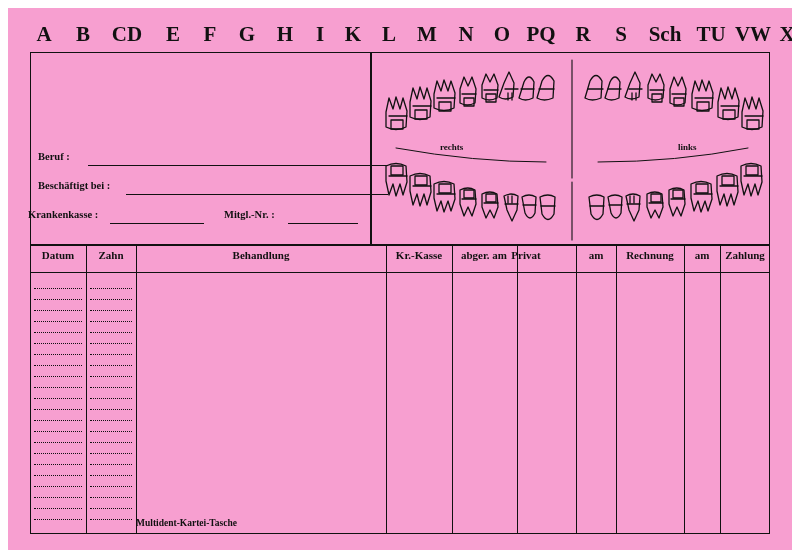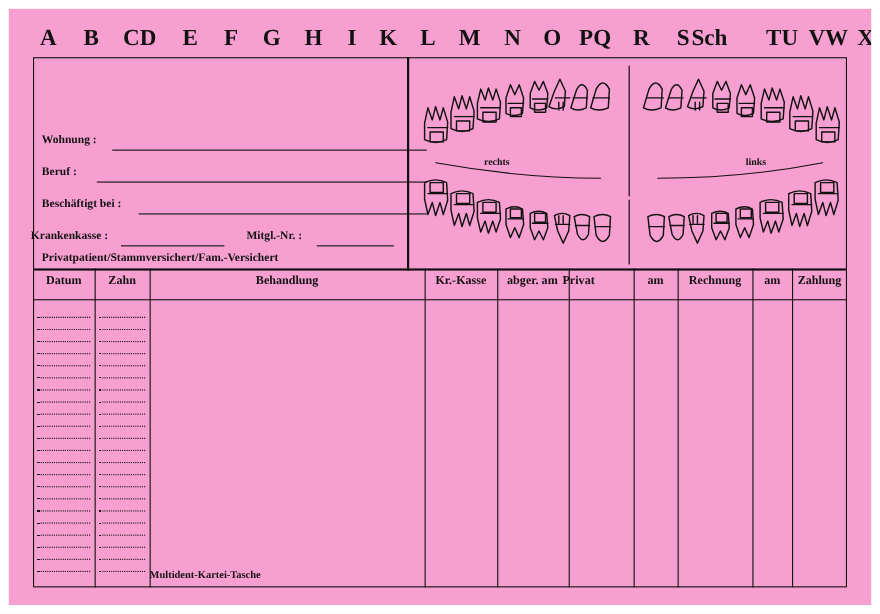--- a/index.html
+++ b/index.html
@@ -168,37 +168,33 @@
     <span class="alpha-letter" style="left:253px;">H</span>
     <span class="alpha-letter" style="left:288px;">I</span>
     <span class="alpha-letter" style="left:321px;">K</span>
     <span class="alpha-letter" style="left:357px;">L</span>
     <span class="alpha-letter" style="left:395px;">M</span>
     <span class="alpha-letter" style="left:434px;">N</span>
     <span class="alpha-letter" style="left:470px;">O</span>
     <span class="alpha-letter" style="left:509px;">PQ</span>
     <span class="alpha-letter" style="left:551px;">R</span>
     <span class="alpha-letter" style="left:589px;">S</span>
-    <span class="alpha-letter" style="left:613px;text-align:center;">Sch</span>
+    <span class="alpha-letter" style="left:633px;text-align:center;">Sch</span>
     <span class="alpha-letter" style="left:679px;">TU</span>
     <span class="alpha-letter" style="left:721px;">VW</span>
     <span class="alpha-letter" style="left:762px;">XZ</span>
   </div>
 
   <div id="frame"></div>
   <div id="vsplit"></div>
   <div id="hsplit"></div>
 
 
 
 
-  <div class="field" style="left:30px; top:114px; width:320px;">
-    <span class="field-label">Wohnung :</span>
-    <div class="rule" style="left:64px; top:14px; width:286px;"></div>
-  </div>
 
   <div class="field" style="left:30px; top:143px; width:320px;">
     <span class="field-label">Beruf :</span>
     <div class="rule" style="left:50px; top:14px; width:300px;"></div>
   </div>
 
   <div class="field" style="left:30px; top:172px; width:320px;">
     <span class="field-label">Beschäftigt bei :</span>
     <div class="rule" style="left:88px; top:14px; width:262px;"></div>
   </div>
@@ -206,21 +202,20 @@
   <div class="field" style="left:20px; top:201px; width:176px;">
     <span class="field-label">Krankenkasse :</span>
     <div class="rule" style="left:82px; top:14px; width:94px;"></div>
   </div>
 
   <div class="field" style="left:216px; top:201px; width:134px;">
     <span class="field-label">Mitgl.-Nr. :</span>
     <div class="rule" style="left:64px; top:14px; width:70px;"></div>
   </div>
 
-  <div class="field-label" style="position:absolute; left:30px; top:221px;">Privatpatient/Stammversichert/Fam.-Versichert</div>
 
   <div id="tooth-chart">
     <svg width="388" height="190" viewBox="0 0 388 190" xmlns="http://www.w3.org/2000/svg">
       <g fill="none" stroke="#111111" stroke-width="1.3" stroke-linejoin="round" stroke-linecap="round">
 
         <g>
 
           <path d="M8,58 l3,-14 l4,11 l3,-12 l4,12 l3,-11 l4,13 l-1,16 q-10,5 -20,0 z"></path>
           <path d="M11,62 l18,0"></path>
           <rect x="13" y="66" width="12" height="9"></rect>

